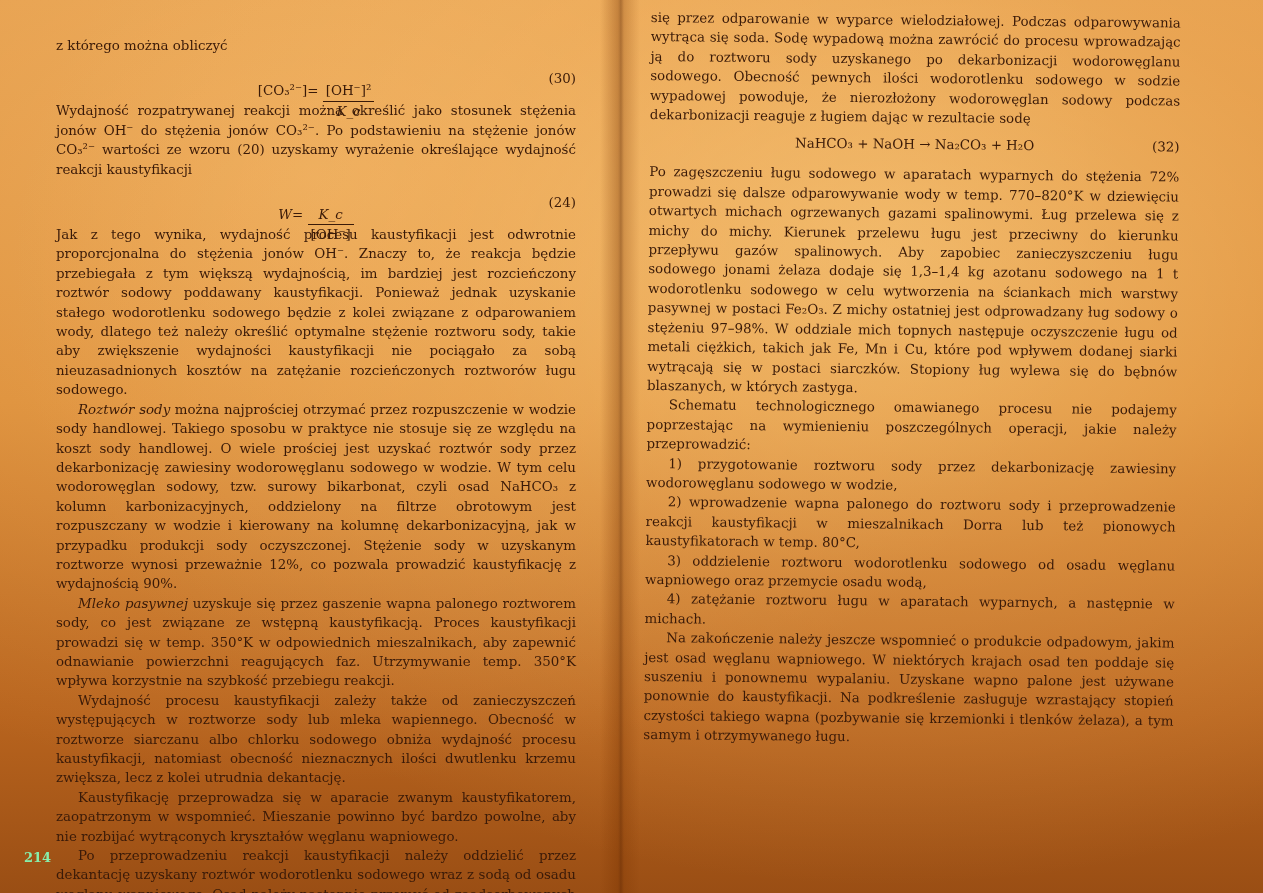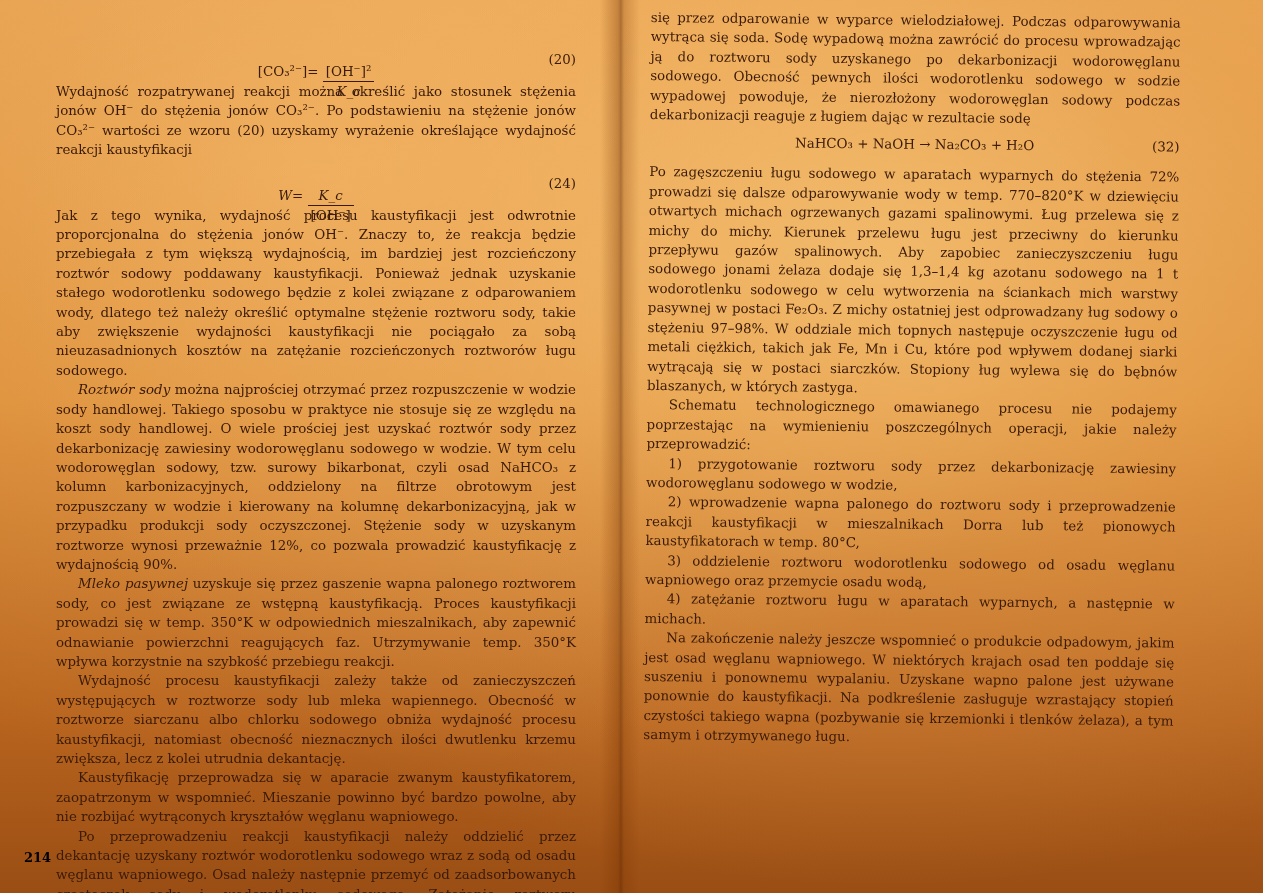--- a/index.html
+++ b/index.html
@@ -31,39 +31,40 @@
   .eq {
     position:relative; height:42px; margin:2px 0;
   }
   .eq .formula { position:absolute; left:0; right:0; text-align:center; top:6px; }
   .eq .num { position:absolute; right:0; top:12px; }
   .frac { display:inline-block; vertical-align:middle; text-align:center; }
   .frac .n { display:block; border-bottom:1px solid #3a1a08; padding:0 3px;margin-top:18px; }
   .frac .d { display:block; padding:0 3px; }
   .i { font-style:italic; }
   .page-number {
-    position:absolute; left:24px; top:850px; font-weight:bold; color:#000000; font-size:13px;
+    position:absolute; left:24px; top:850px; font-weight:bold; color:#86efac; font-size:13px;
   }
 </style>
 </head>
 <body>
 
 <div class="spread"></div>
 <div class="gutter"></div>
 
 <div class="page left">
+  <p>z którego można obliczyć</p>
   <div class="eq">
     <div class="formula">
       <span>[CO₃²⁻]=</span>
       <span class="frac">
         <span class="n">[OH⁻]²</span>
         <span class="d i">K_c</span>
       </span>
     </div>
-    <span class="num">(20)</span>
+    <span class="num">(30)</span>
   </div>
   <p>Wydajność rozpatrywanej reakcji można określić jako stosunek stężenia jonów OH⁻ do stężenia jonów CO₃²⁻. Po podstawieniu na stężenie jonów CO₃²⁻ wartości ze wzoru (20) uzyskamy wyrażenie określające wydajność reakcji kaustyfikacji</p>
   <div class="eq">
     <div class="formula">
       <span class="i">W=</span>
       <span class="frac">
         <span class="n i">K_c</span>
         <span class="d">[OH⁻]</span>
       </span>
     </div>

